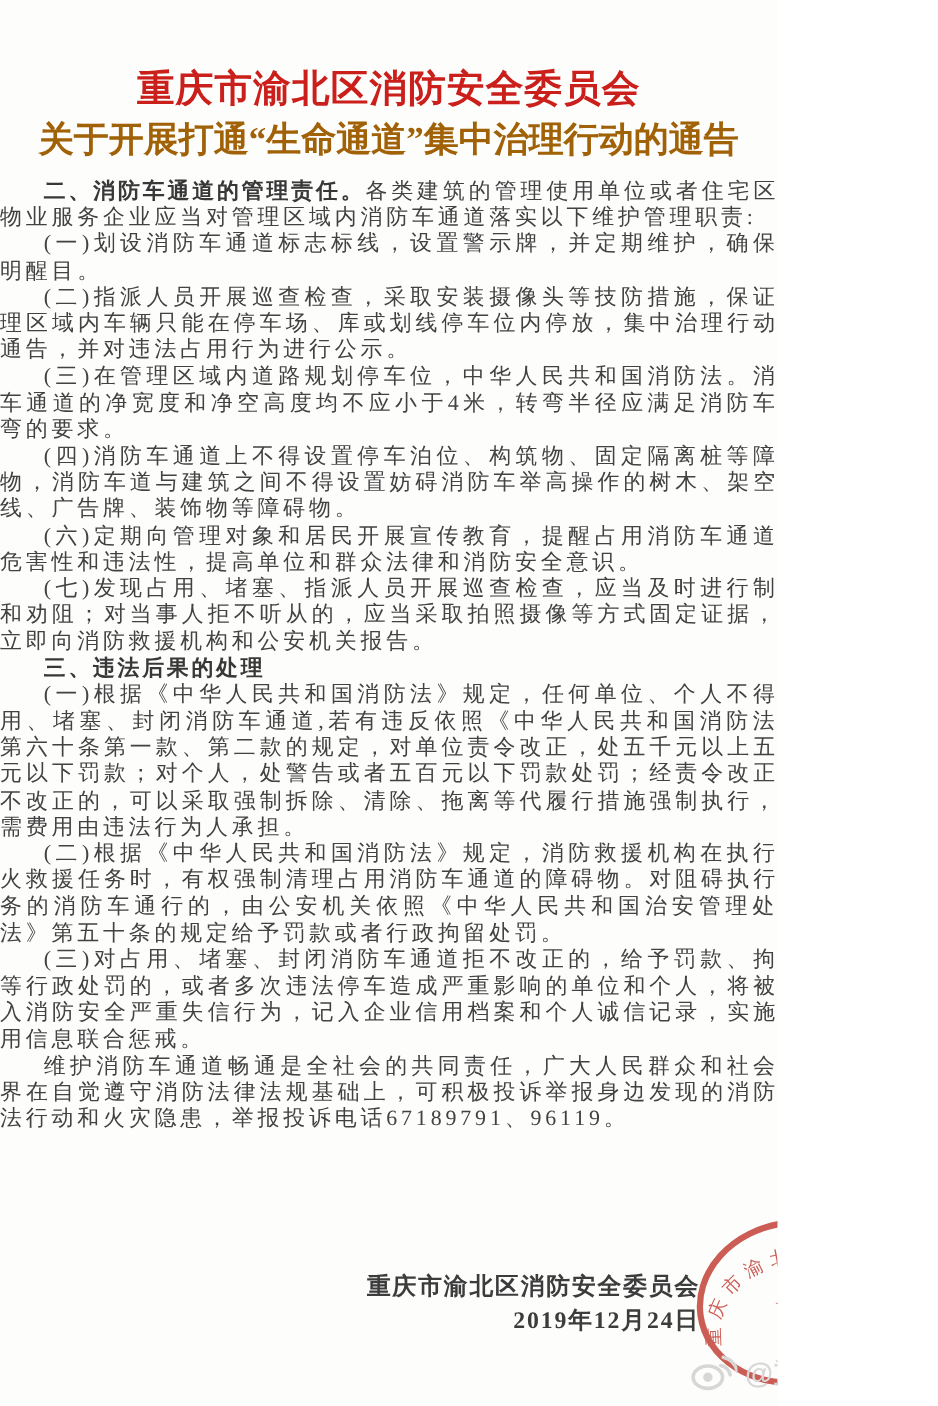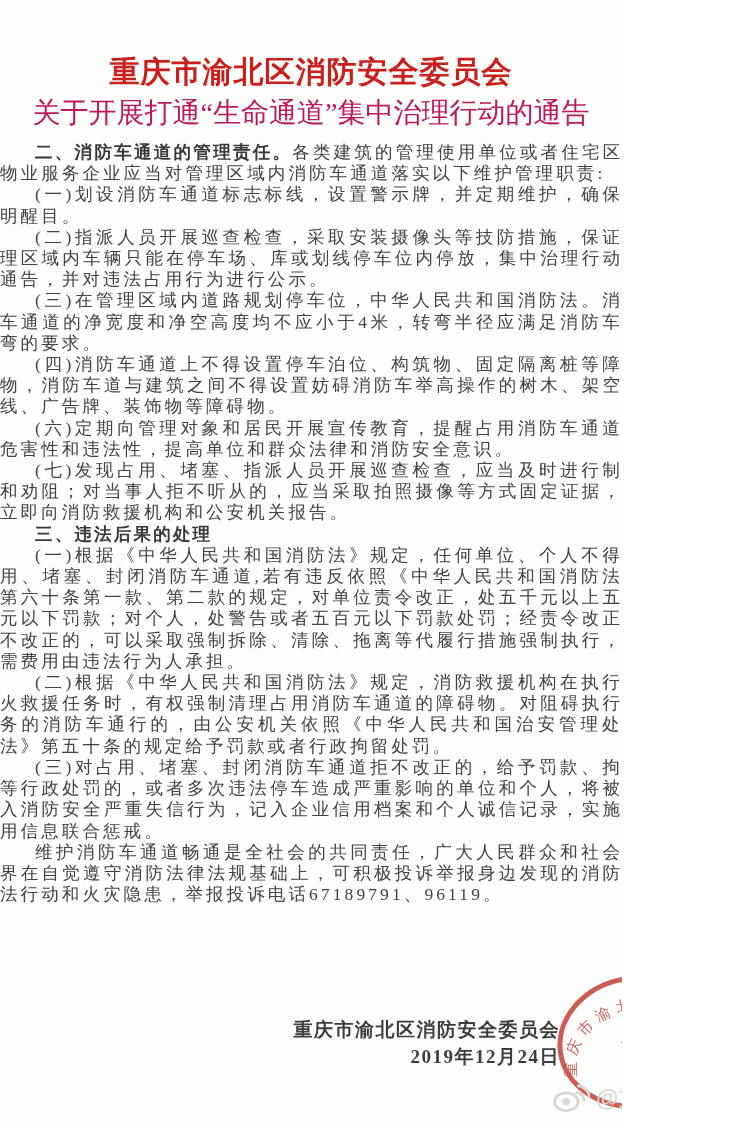--- a/index.html
+++ b/index.html
@@ -10,21 +10,21 @@
     overflow:hidden;
     font-family:"Liberation Serif","DejaVu Serif",serif;
   }
   .titles { padding-top:50px; text-align:center; }
   .t1 {
     margin:0; font-size:30px; line-height:43px;
     font-weight:bold; color:#cb1f1b; letter-spacing:1px;
   }
   .t2 {
     margin:0; font-size:28px; line-height:40px;
-    font-weight:normal; color:#be185d; letter-spacing:0px;
+    font-weight:bold; color:#a16207; letter-spacing:0px;
   }
   .doc-body {
     width:644px; margin:9px auto 0;
     font-size:17.5px; line-height:21.2px;
     letter-spacing:3.1px;
     color:#424242;
     text-align:justify;
     text-justify:inter-ideograph;
   }
   .para { margin:0; text-indent:2em; }

